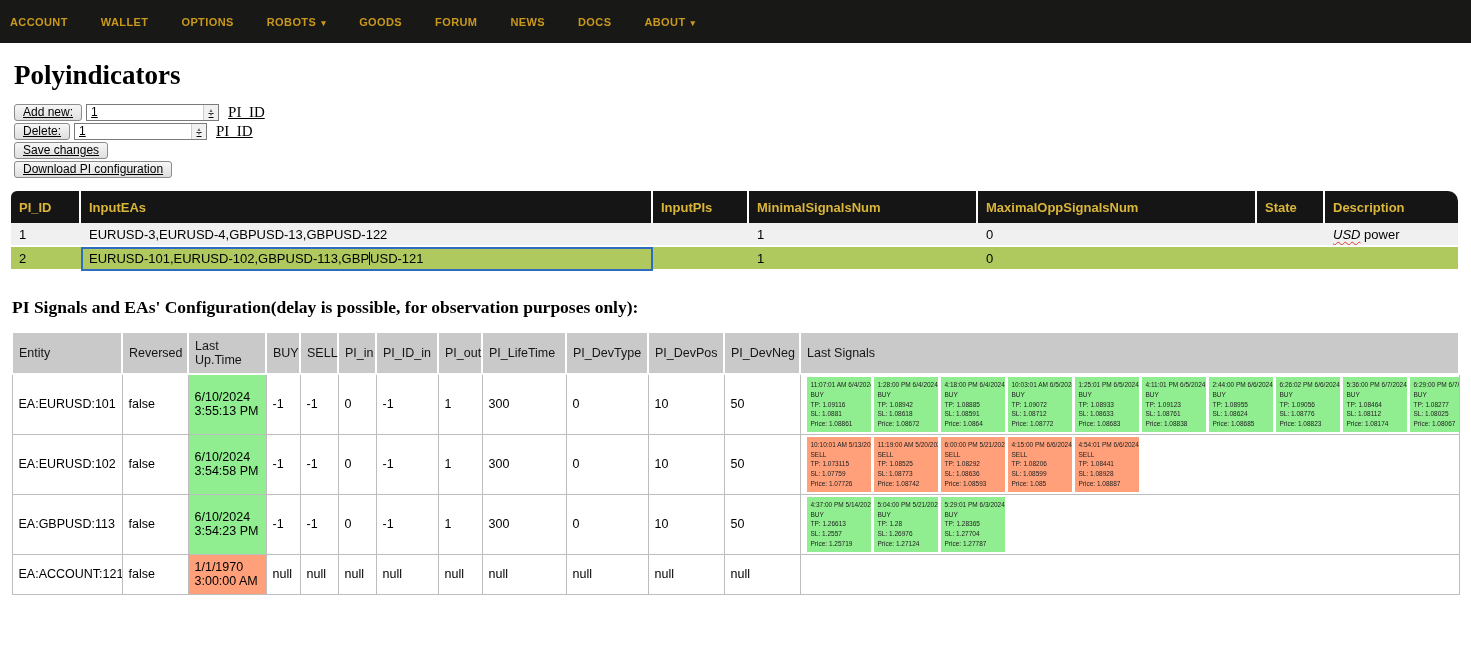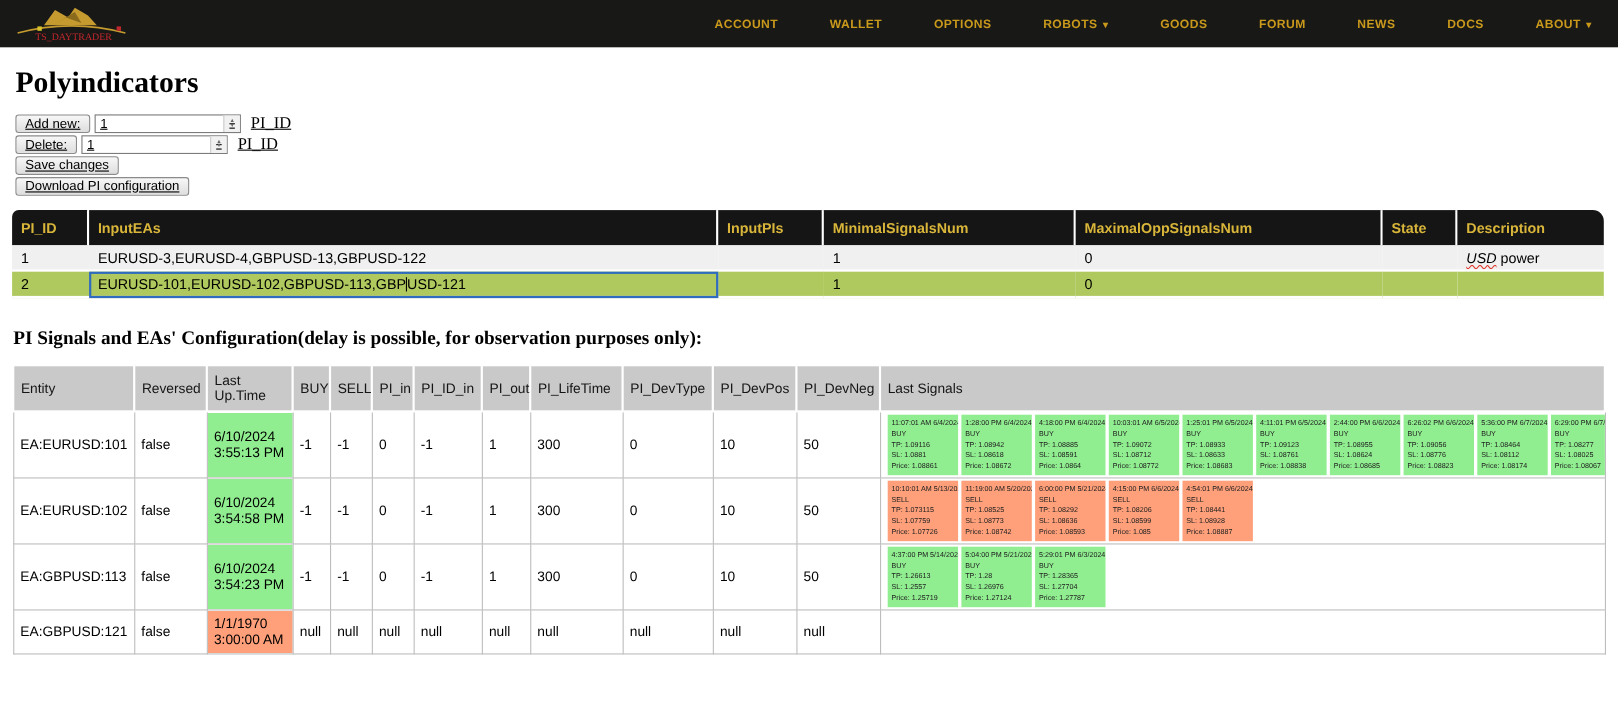--- a/index.html
+++ b/index.html
@@ -3,21 +3,21 @@
 <meta charset="utf-8">
 <style>
   * { box-sizing: border-box; }
   html,body { margin:0; padding:0; width:1471px; height:661px; background:#fff;
               font-family:"Liberation Sans", sans-serif; overflow:hidden; }
 
   
   .topnav { height:43px; background:#181816; display:flex; align-items:center;
             justify-content:space-between; padding:0 24px 0 10px; }
   .logo { display:flex; align-items:center; }
-  .nav-menu { display:flex; align-items:center; gap:47px; }
+  .nav-menu { display:flex; align-items:center; gap:33px; }
   .nav-item { color:#c9991c; font-size:11px; font-weight:bold; letter-spacing:.4px;
               cursor:pointer; white-space:nowrap; }
   .nav-item .caret { font-size:9px; margin-left:5px; }
 
   
   h1 { font-family:"Liberation Serif", serif; font-size:27px; margin:17px 0 12px 14px; }
   .ctl-row { margin:0 0 1px 14px; height:18px; display:flex; align-items:center;text-decoration:underline; }
   .btn { display:inline-flex; align-items:center; height:17px; padding:0 8px;
          background:linear-gradient(#f7f7f7,#dedede); border:1px solid #8b8b8b;
          border-radius:3px; font-size:12px; color:#000; cursor:pointer; white-space:nowrap; }
@@ -60,30 +60,20 @@
   .sigwrap { display:flex; gap:3px; align-items:center; }
   .sig { width:64px; min-height:50px; padding:3px 2px 3px 4px; font-size:6.5px;
          line-height:1.5; color:#222; white-space:nowrap; overflow:hidden; flex:0 0 auto; }
   .sig-BUY { background:#90ee90; }
   .sig-SELL { background:#ffa07a; }
 </style>
 </head>
 <body>
 
 <div class="topnav">
-  <div class="logo">
-    <svg width="132" height="38" viewBox="0 0 132 38">
-      <path d="M30 20 L40 6 L52 13 L58 4 L70 11 L78 20 Z" fill="#c59a2f"></path>
-      <path d="M38 20 L50 13 L64 18 L58 8 Z" fill="#8a6a1d"></path>
-      <path d="M6 27 Q55 14 104 27" stroke="#c59a2f" stroke-width="1.5" fill="none"></path>
-      <rect x="24" y="21" width="4" height="4" fill="#d8c22a"></rect>
-      <rect x="96" y="21" width="4" height="4" fill="#c0272d"></rect>
-      <text x="22" y="33" font-family="Liberation Serif, serif" font-size="9" fill="#c0272d">TS_DAYTRADER</text>
-    </svg>
-  </div>
   <div class="nav-menu">
       <div class="nav-item"><span>ACCOUNT</span></div>
       <div class="nav-item"><span>WALLET</span></div>
       <div class="nav-item"><span>OPTIONS</span></div>
       <div class="nav-item"><span>ROBOTS</span><span class="caret">▾</span></div>
       <div class="nav-item"><span>GOODS</span></div>
       <div class="nav-item"><span>FORUM</span></div>
       <div class="nav-item"><span>NEWS</span></div>
       <div class="nav-item"><span>DOCS</span></div>
       <div class="nav-item"><span>ABOUT</span><span class="caret">▾</span></div>
@@ -377,21 +367,21 @@
               <div>5:29:01 PM 6/3/2024</div>
               <div>BUY</div>
               <div>TP: 1.28365</div>
               <div>SL: 1.27704</div>
               <div>Price: 1.27787</div>
             </div>
           </div>
         </td>
       </tr>
       <tr class="short">
-        <td>EA:GBPUSD:121</td>
+        <td>EA:ACCOUNT:121</td>
         <td>false</td>
         <td class="time-stale">1/1/1970 3:00:00 AM</td>
         <td>null</td>
         <td>null</td>
         <td>null</td>
         <td>null</td>
         <td>null</td>
         <td>null</td>
         <td>null</td>
         <td>null</td>

